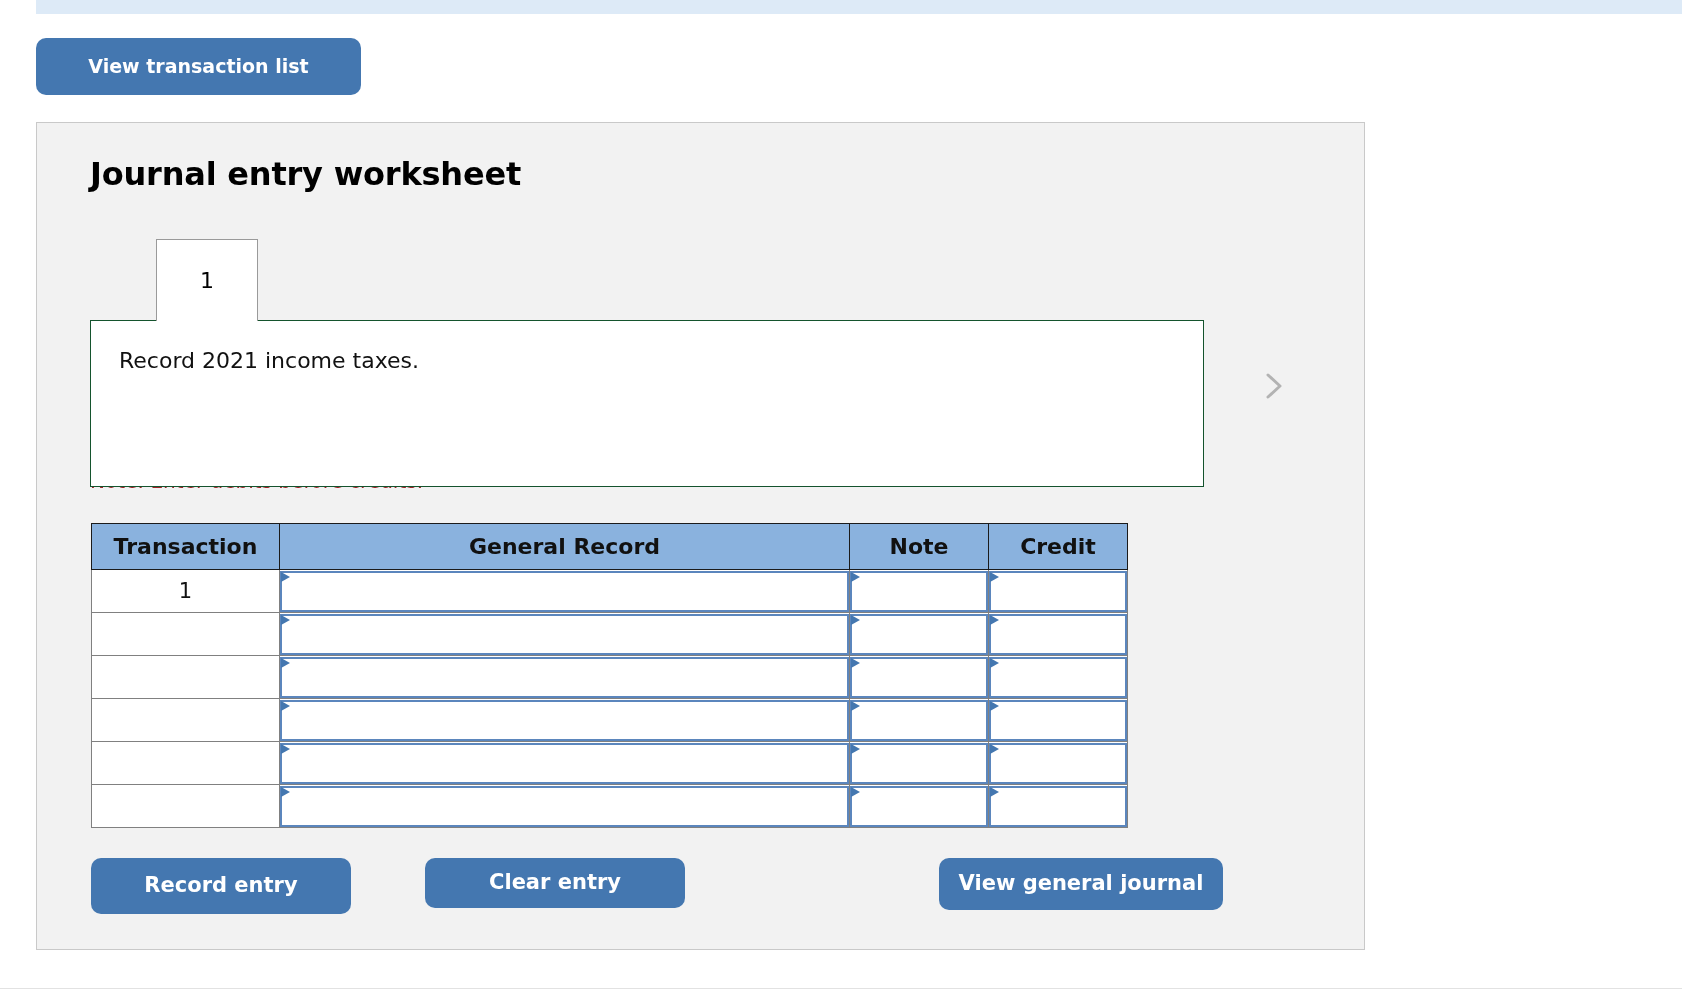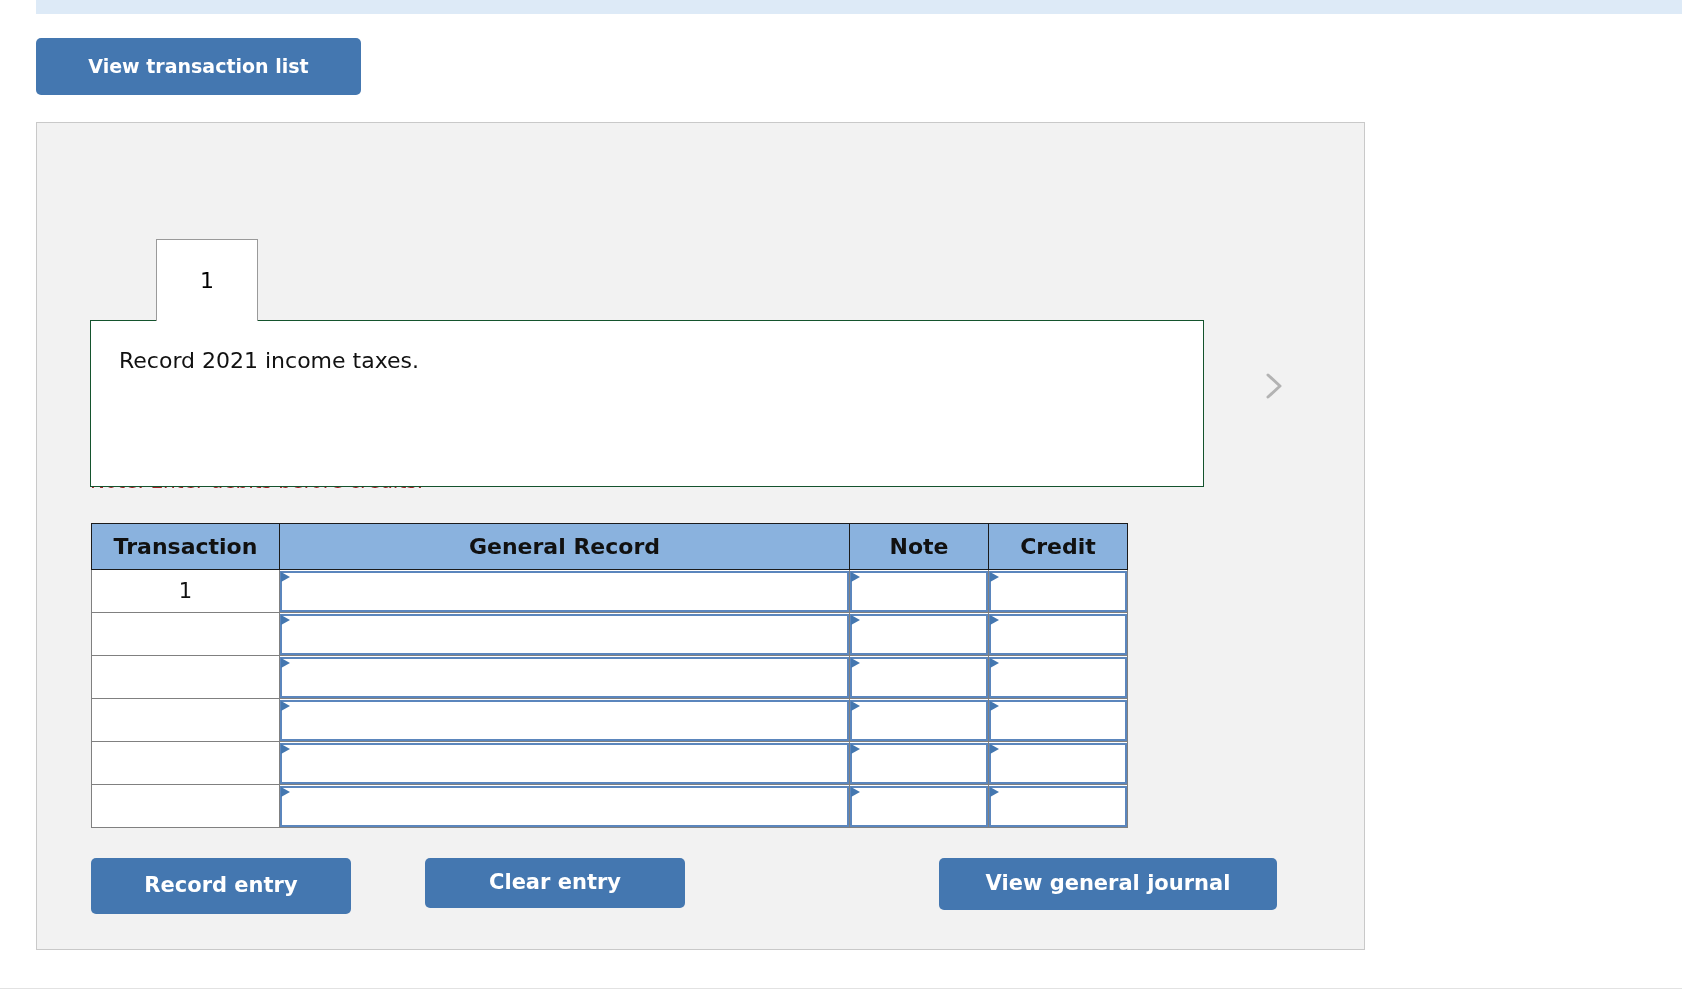--- a/index.html
+++ b/index.html
@@ -28,21 +28,21 @@
     width: 1646px;
     height: 14px;
     background: #ddeaf7;
   }
 
   
   .btn {
     background: #4477b0;
     color: #ffffff;
     border: none;
-    border-radius: 5px;
+    border-radius: 10px;
     font-family: "DejaVu Sans", "Liberation Sans", sans-serif;
     font-weight: bold;
     cursor: pointer;
     text-align: center;
     line-height: 1.1;
     padding: 0;
   }
 
   .btn-view-transaction {
     position: absolute;
@@ -199,21 +199,21 @@
     background: transparent;
     font-family: "DejaVu Sans", "Liberation Sans", sans-serif;
     font-size: 19px;
     padding: 0 6px 0 14px;
     color: #111;
   }
 
   
   .btn-record   { position: absolute; left: 54px;  top: 735px; width: 260px; height: 56px; font-size: 21px; }
   .btn-clear    { position: absolute; left: 388px; top: 735px; width: 260px; height: 50px; font-size: 21px; }
-  .btn-viewgj   { position: absolute; left: 902px; top: 735px; width: 338px; height: 52px; font-size: 21px; }
+  .btn-viewgj   { position: absolute; left: 902px; top: 735px; width: 284px; height: 52px; font-size: 21px; }
 
   
   .bottom-rule {
     position: absolute;
     left: 0;
     top: 988px;
     width: 1682px;
     height: 1px;
     background: #e2e2e2;
   }
@@ -222,20 +222,21 @@
 <body>
 
 <div id="root">
 
   <div class="top-strip"></div>
 
   <button class="btn btn-view-transaction">View transaction list</button>
 
   <div class="panel">
 
+    <div class="panel-title">Journal entry worksheet</div>
 
     <div class="chev chev-prev">
       <svg viewBox="0 0 34 34" xmlns="http://www.w3.org/2000/svg" aria-hidden="true">
         <polyline points="21,6 9,17 21,28" fill="none" stroke="#b3b3b3" stroke-width="3" stroke-linecap="round" stroke-linejoin="round"></polyline>
       </svg>
     </div>
 
     <div class="chev chev-next">
       <svg viewBox="0 0 34 34" xmlns="http://www.w3.org/2000/svg" aria-hidden="true">
         <polyline points="13,6 25,17 13,28" fill="none" stroke="#b3b3b3" stroke-width="3" stroke-linecap="round" stroke-linejoin="round"></polyline>

